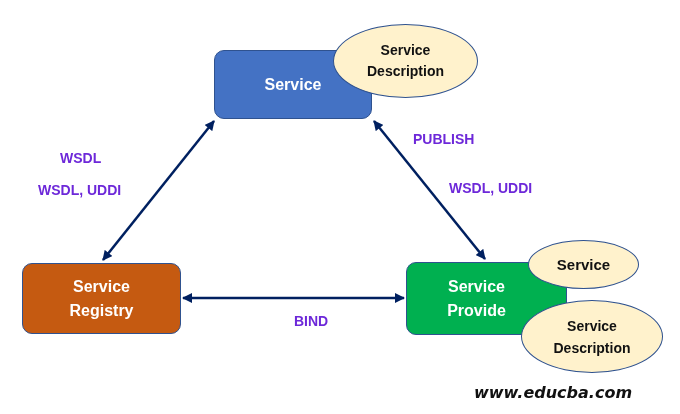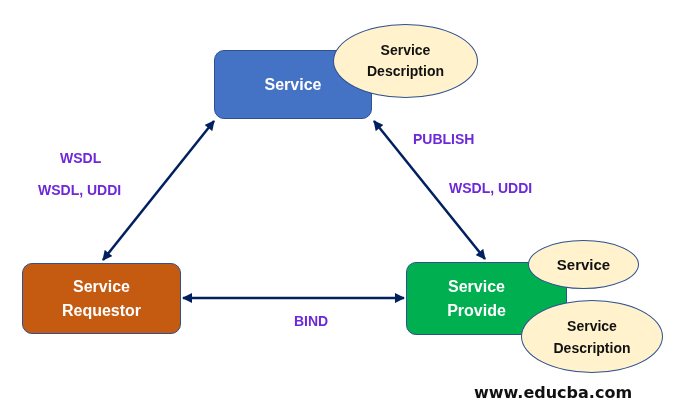--- a/index.html
+++ b/index.html
@@ -9,21 +9,21 @@
          display: flex; flex-direction: column; align-items: center; justify-content: center;
          color: #ffffff; font-weight: bold; font-size: 16px; line-height: 24px;
          border: 1px solid #2F528F; text-align: center; }
   .ellipse { position: absolute; border-radius: 50%; box-sizing: border-box;
              border: 1px solid #2F528F; display: flex; flex-direction: column;
              align-items: center; justify-content: center; color: #111111;
              font-weight: bold; text-align: center; }
   .label { position: absolute; font-weight: bold; color: #6d28d9; font-size: 14px; white-space: nowrap; }
   svg.arrows { position: absolute; left: 0; top: 0; }
   .watermark { position: absolute; font-family: "DejaVu Sans", sans-serif; font-weight: bold;
-               font-size: 16px; color: #111111; white-space: nowrap; }
+               font-size: 16px; color: #111111; white-space: nowrap; font-style: italic; }
 </style>
 </head>
 <body>
 
 <svg class="arrows" width="680" height="414">
   <defs>
     <marker id="ah" viewBox="0 0 10 10" refX="9" refY="5" markerWidth="4" markerHeight="4" orient="auto-start-reverse">
       <path d="M0,0 L10,5 L0,10 z" fill="#002060"></path>
     </marker>
   </defs>
@@ -36,21 +36,21 @@
   <span>Service</span>
 </div>
 
 <div class="ellipse" style="left:333px; top:24px; width:145px; height:74px; background:#FFF2CC; font-size:14px; line-height:21px;">
   <span>Service</span>
   <span>Description</span>
 </div>
 
 <div class="box" style="left:22px; top:263px; width:159px; height:71px; background:#C55A11;">
   <span>Service</span>
-  <span>Requestor</span>
+  <span>Registry</span>
 </div>
 
 <div class="box" style="left:406px; top:262px; width:161px; height:73px; background:#00B050; padding-right:20px;">
   <span>Service</span>
   <span>Provide</span>
 </div>
 
 <div class="ellipse" style="left:528px; top:240px; width:111px; height:49px; background:#FFF2CC; font-size:15px;">
   <span>Service</span>
 </div>

